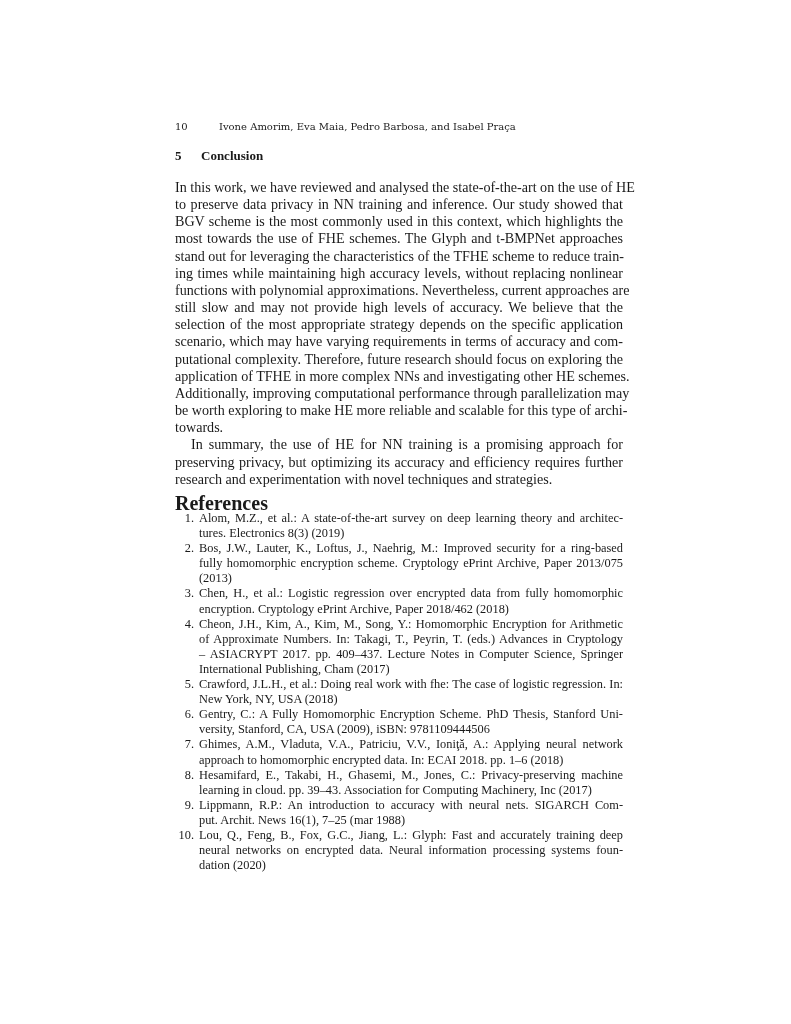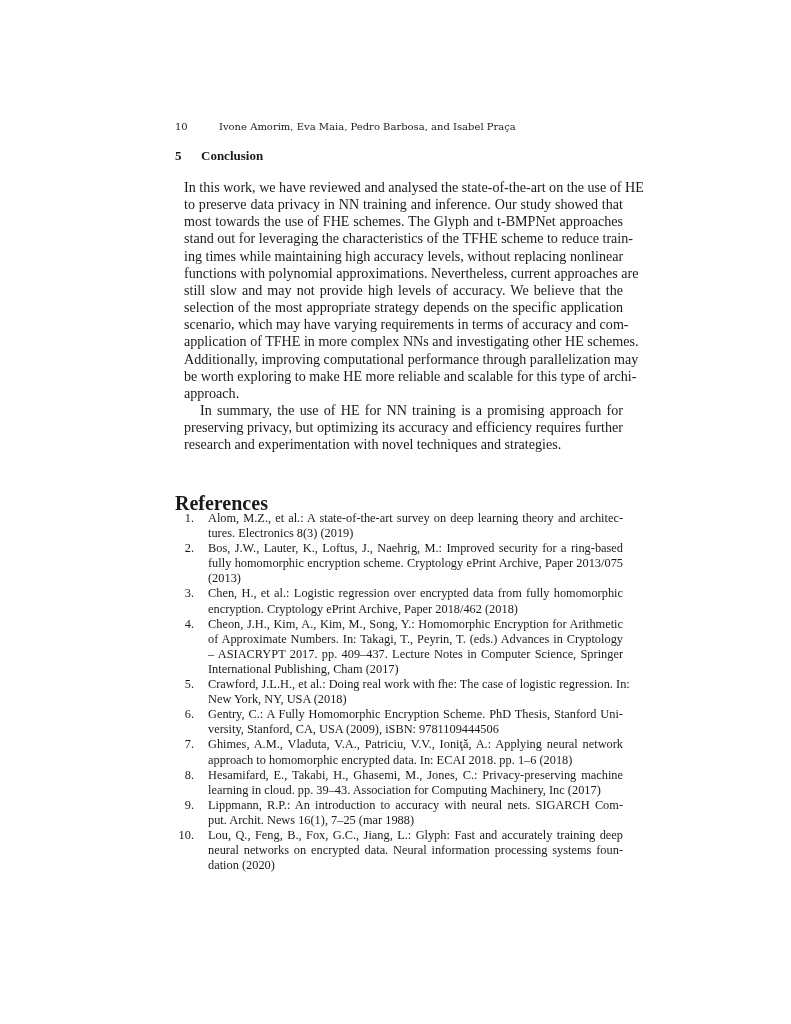--- a/index.html
+++ b/index.html
@@ -9,21 +9,21 @@
   .running-head { position: absolute; top: 120px; left: 0; width: 448px;
                   font-size: 10px; line-height: 14px; white-space: nowrap; }
   .running-head .pgno { display: inline-block; width: 44px; }
   .sec-title { position: absolute; left: 0; top: 148px; font-size: 13px; font-weight: bold;
                font-family: "Liberation Serif", serif; white-space: nowrap; }
   .sec-title .num { display: inline-block; width: 26px; }
   .body { position: absolute; left: 0; top: 179px; width: 448px;
           font-family: "Liberation Serif", serif; font-size: 14.1px; line-height: 17.15px;
           text-align: justify; hyphens: manual; }
   .body p { margin: 0; }
-  .line { display: block; text-align: justify; text-align-last: justify; white-space: nowrap; margin-left: 9px; }
+  .line { display: block; text-align: justify; text-align-last: justify; white-space: nowrap; }
   .line.last { text-align-last: left; }
   .refs-title { position: absolute; left: 0; top: 492px; font-size: 20px; font-weight: bold;
                 font-family: "Liberation Serif", serif; }
   .refs { position: absolute; left: 0; top: 511px; width: 448px; margin: 0; padding: 0; list-style: none;
           font-family: "Liberation Serif", serif; font-size: 12.35px; line-height: 15.1px; }
   .refs li { position: relative; padding-left: 24px; }
   .refs .n { position: absolute; left: 0; width: 19px; text-align: right; }
   .refs .t { display: block; }
 </style>
 </head>
@@ -35,31 +35,33 @@
   </div>
 
   <div class="sec-title">
     <span class="num">5</span><span>Conclusion</span>
   </div>
 
   <div class="body">
     <p id="para1">
         <span class="line">In this work, we have reviewed and analysed the state-of-the-art on the use of HE</span>
         <span class="line">to preserve data privacy in NN training and inference. Our study showed that</span>
+        <span class="line">BGV scheme is the most commonly used in this context, which highlights the</span>
         <span class="line">most towards the use of FHE schemes. The Glyph and t-BMPNet approaches</span>
         <span class="line">stand out for leveraging the characteristics of the TFHE scheme to reduce train-</span>
         <span class="line">ing times while maintaining high accuracy levels, without replacing nonlinear</span>
         <span class="line">functions with polynomial approximations. Nevertheless, current approaches are</span>
         <span class="line">still slow and may not provide high levels of accuracy. We believe that the</span>
         <span class="line">selection of the most appropriate strategy depends on the specific application</span>
         <span class="line">scenario, which may have varying requirements in terms of accuracy and com-</span>
+        <span class="line">putational complexity. Therefore, future research should focus on exploring the</span>
         <span class="line">application of TFHE in more complex NNs and investigating other HE schemes.</span>
         <span class="line">Additionally, improving computational performance through parallelization may</span>
         <span class="line">be worth exploring to make HE more reliable and scalable for this type of archi-</span>
-        <span class="line last">approach.</span>
+        <span class="line last">towards.</span>
       </p>
     <p class="" id="para2">
         <span class="line" style="text-indent: 16px;">In summary, the use of HE for NN training is a promising approach for</span>
         <span class="line">preserving privacy, but optimizing its accuracy and efficiency requires further</span>
         <span class="line last">research and experimentation with novel techniques and strategies.</span>
       </p>
   </div>
 
   <div class="refs-title">References</div>
   <ol class="refs" id="refs">

